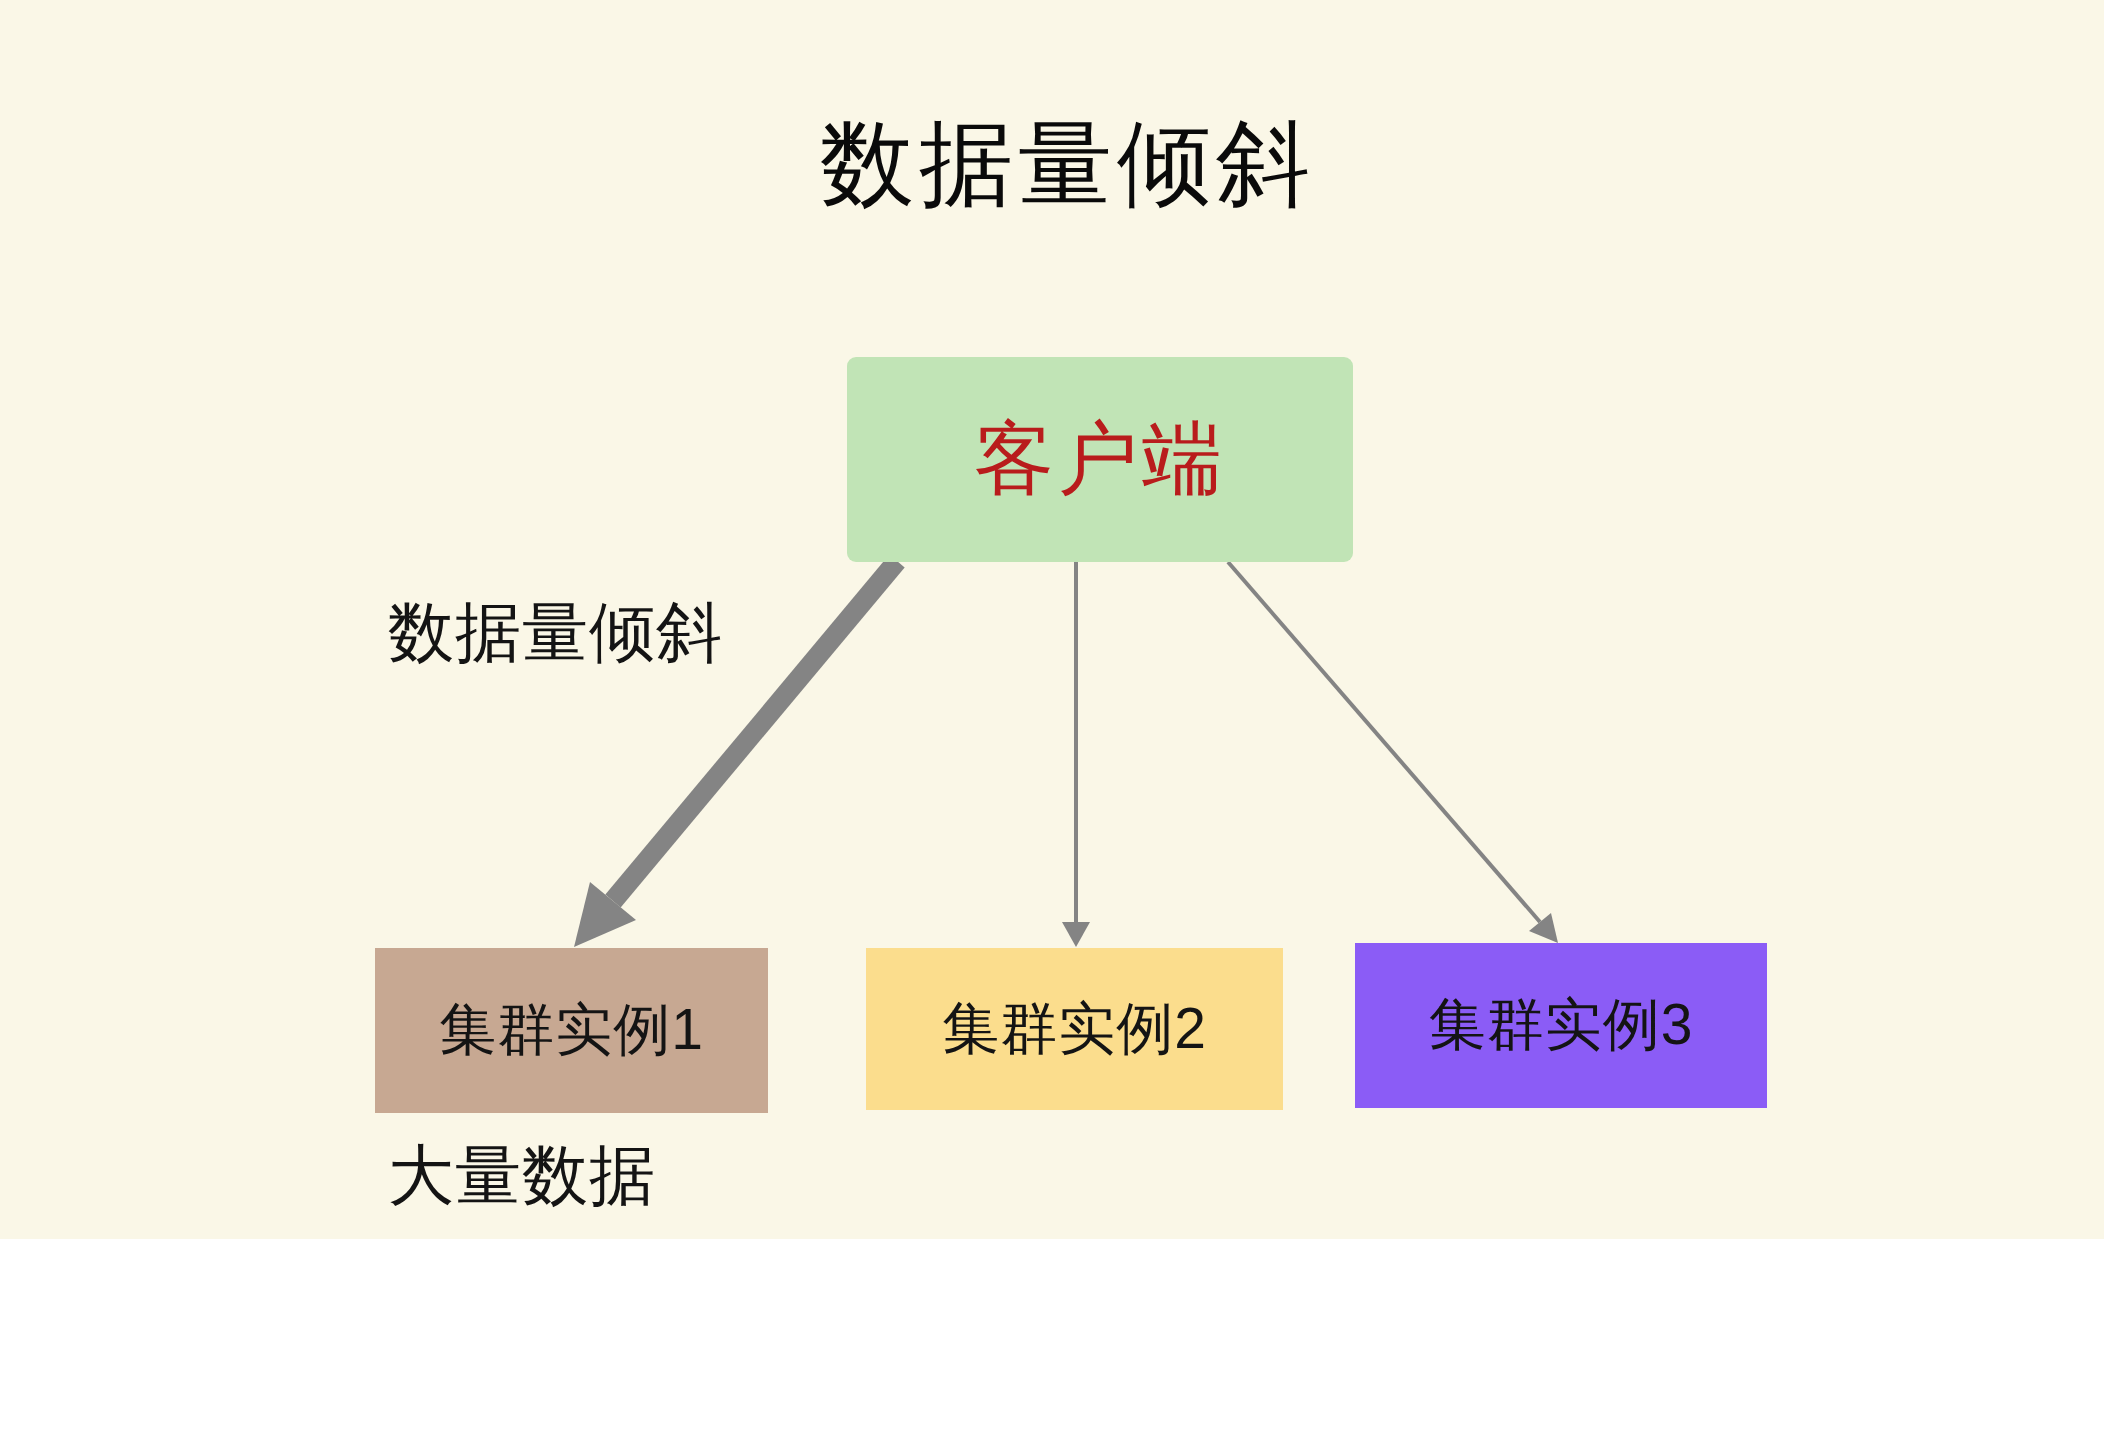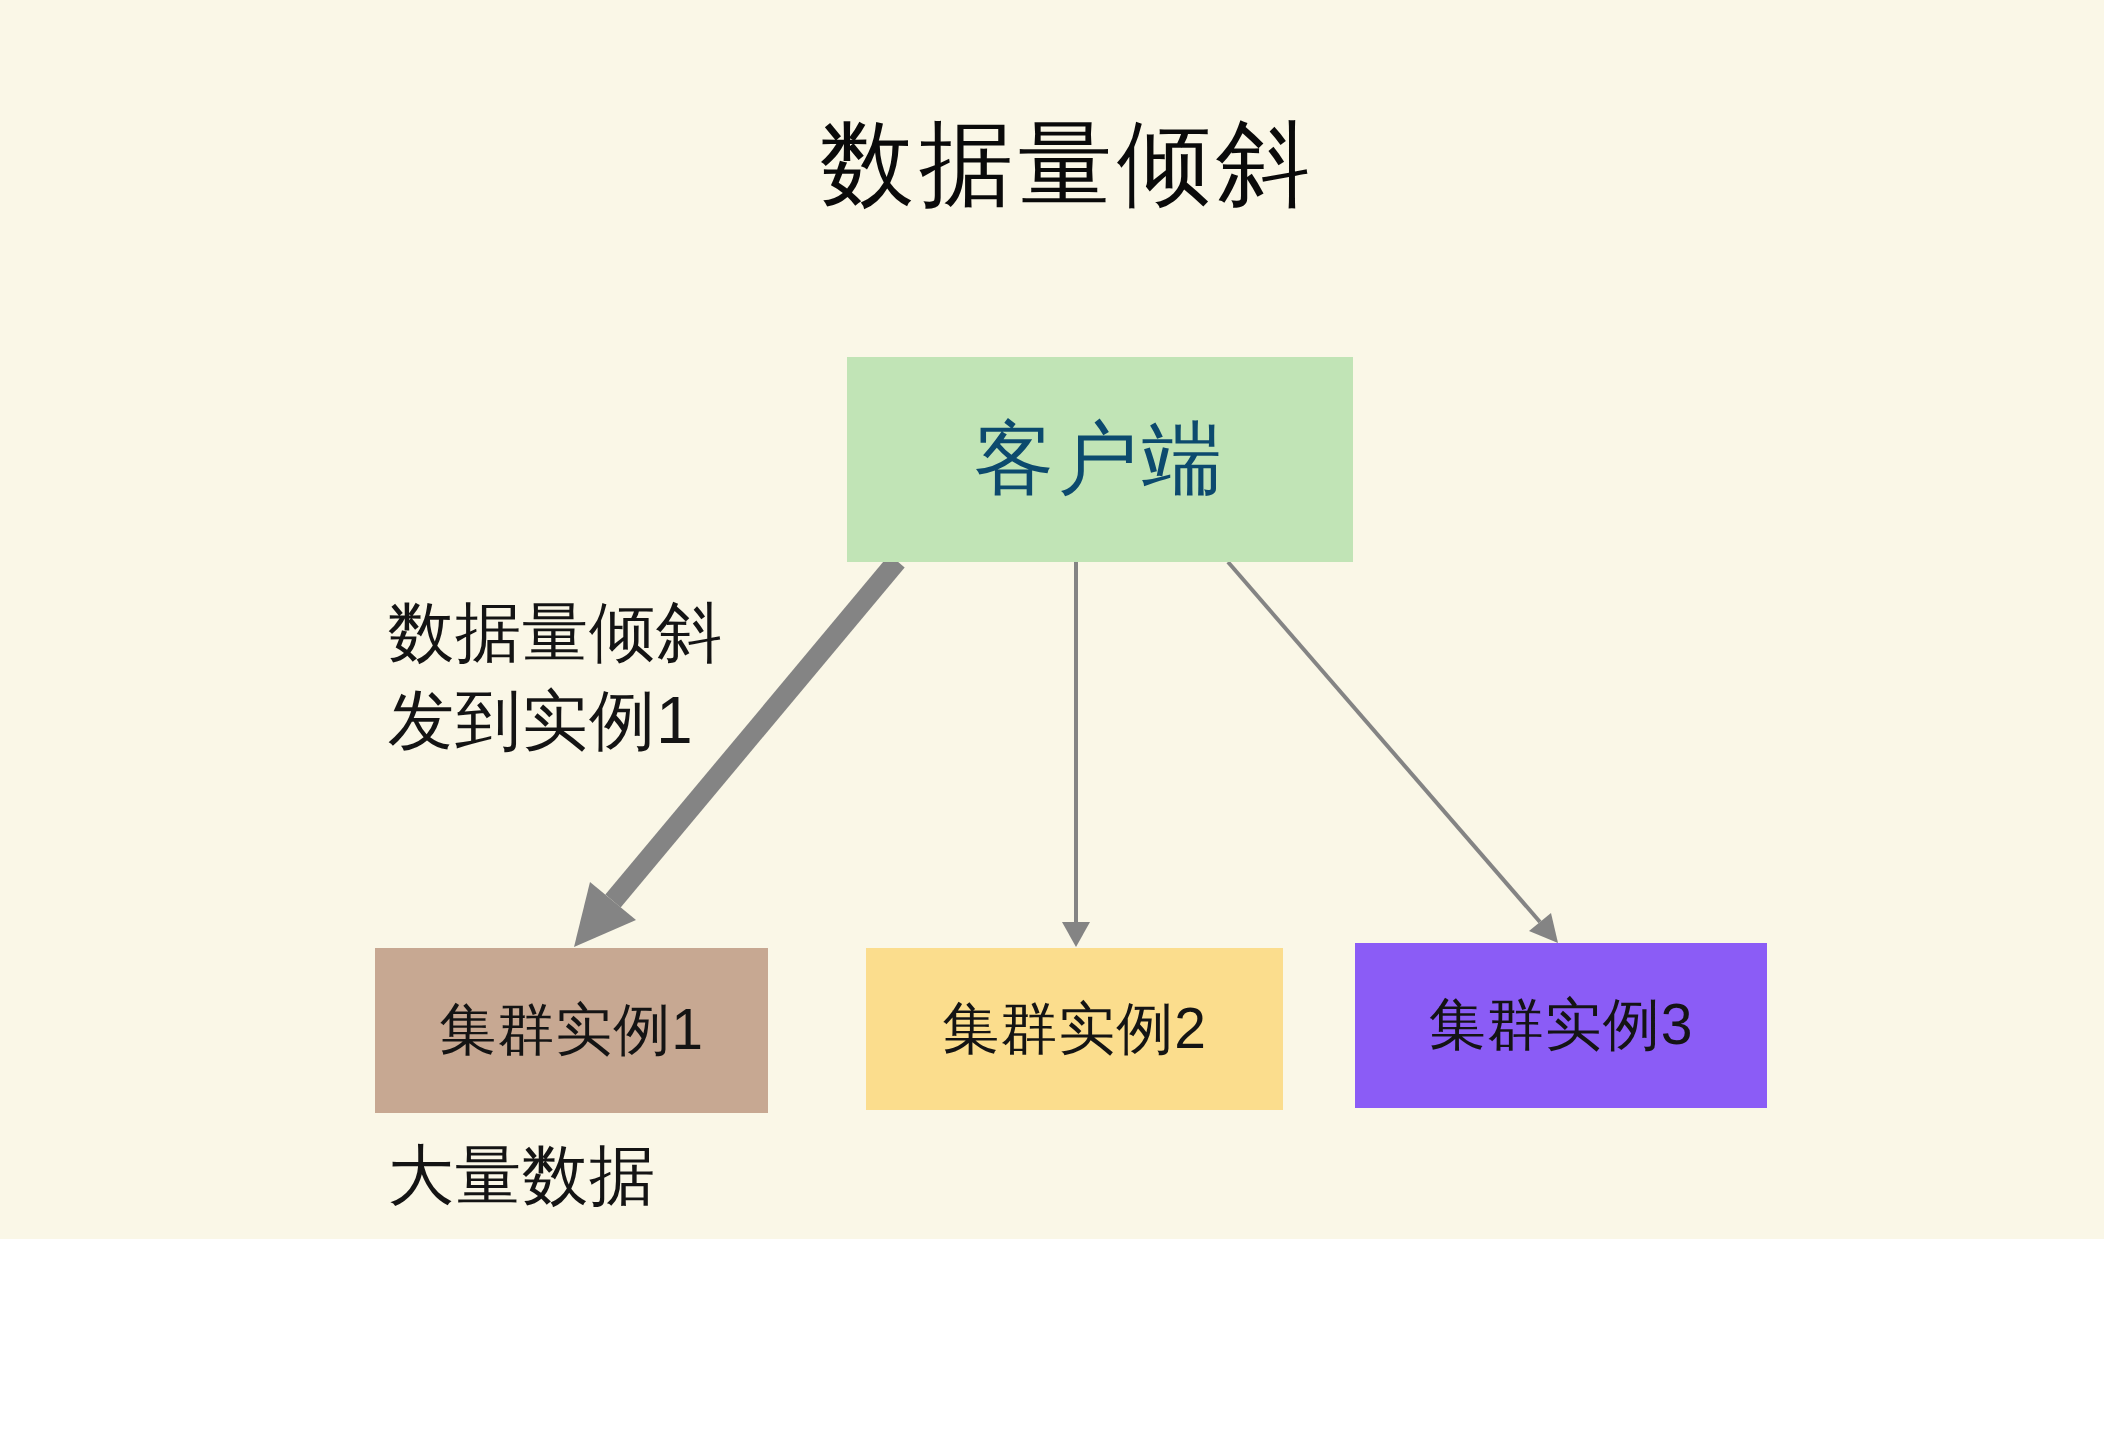--- a/index.html
+++ b/index.html
@@ -73,38 +73,37 @@
       <line x1="1076" y1="561" x2="1076" y2="924" stroke-width="4" style="stroke: rgb(132, 132, 132);"></line>
       <polygon points="1076,947 1062,922 1090,922" style="fill: rgb(132, 132, 132);"></polygon>
     </g>
 
     <g>
       <line x1="1228" y1="562" x2="1540" y2="922" stroke-width="4" style="stroke: rgb(132, 132, 132);"></line>
       <polygon points="1558,943 1529,931 1551,913" style="fill: rgb(132, 132, 132);"></polygon>
     </g>
   </svg>
 
-  <div class="node node-client" style="background-color: rgb(193, 228, 182); color: #0c4a6e;">
+  <div class="node node-client" style="background-color: rgb(193, 228, 182); color: #b91c1c; border-radius: 9px;">
     <span>客户端</span>
   </div>
 
   <div class="node node-instance node-instance1" style="background-color: rgb(199, 168, 146); color: rgb(20, 20, 20);">
     <span>集群实例1</span>
   </div>
 
   <div class="node node-instance node-instance2" style="background-color: rgb(251, 221, 141); color: rgb(20, 20, 20);">
     <span>集群实例2</span>
   </div>
 
   <div class="node node-instance node-instance3" style="background-color: #8b5cf6; color: rgb(20, 20, 20);">
     <span>集群实例3</span>
   </div>
 
   <div class="annotation annotation-requests" style="color: rgb(20, 20, 20);">
     <div>数据量倾斜</div>
-    <div>发到实例1</div>
   </div>
 
   <div class="annotation annotation-data" style="color: rgb(20, 20, 20); font-family: Liberation Serif, serif;">
     <div>大量数据</div>
   </div>
 
 </div>
 
 </body></html>

